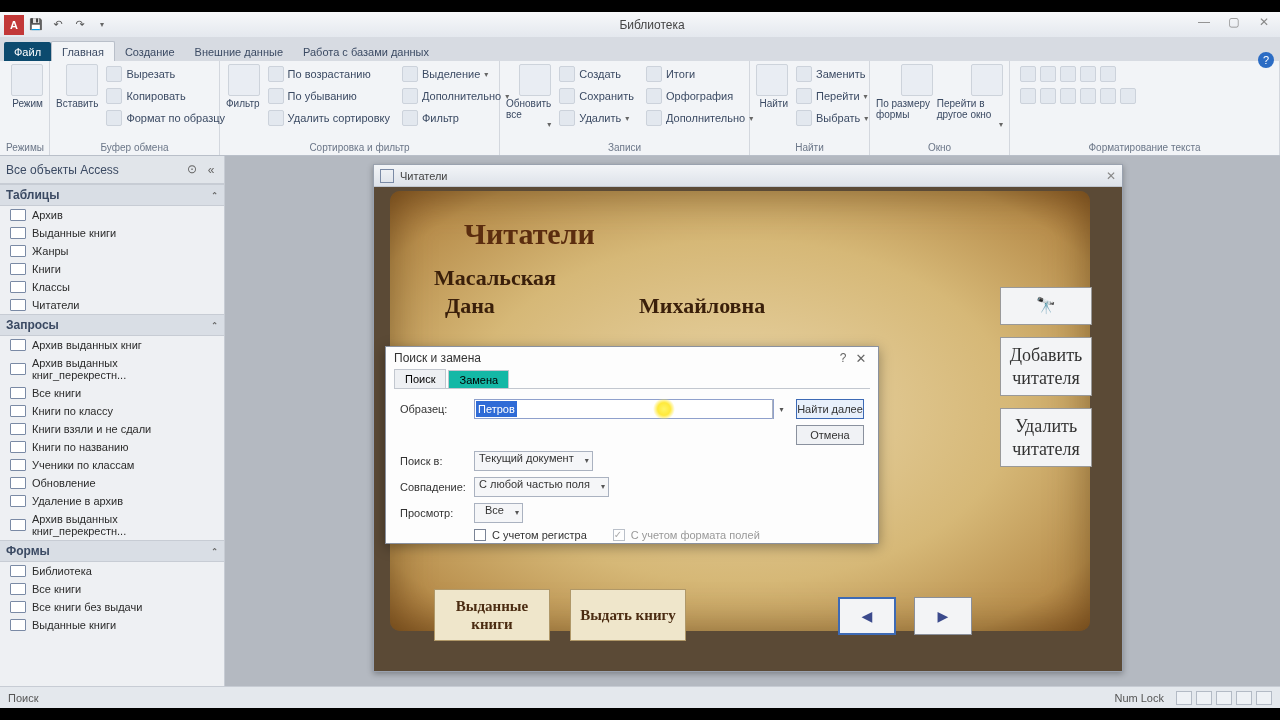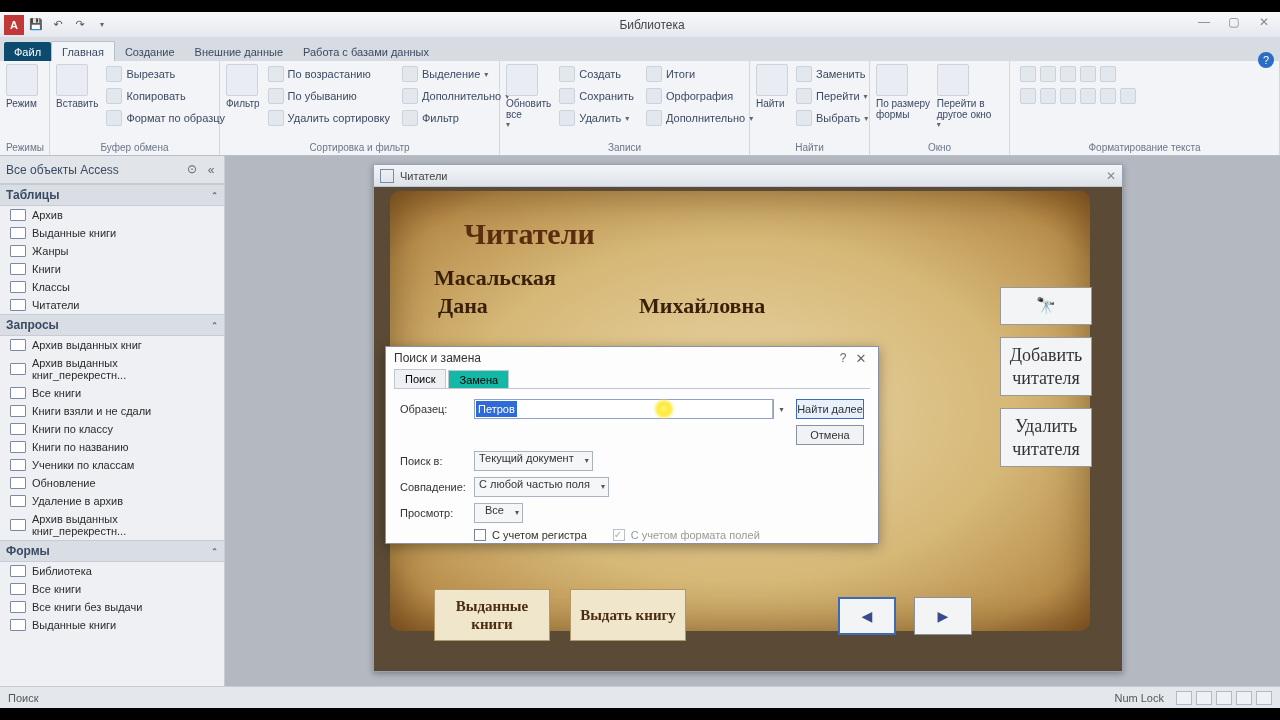--- a/index.html
+++ b/index.html
@@ -11,21 +11,21 @@
 .title-text { flex:1; text-align:center; font-size:12px; }
 .win-controls { display:flex; gap:6px; color:#888; font-size:12px; }
 .win-btn { width:24px; height:20px; text-align:center; }
 .tabstrip { height:24px; background:#d7dbe2; display:flex; align-items:flex-end; padding-left:4px; }
 .tab { padding:4px 10px 3px; font-size:11px; color:#3b4a63; cursor:default; }
 .tab.file { background:#0c4a6e; color:#fff; border-radius:2px 2px 0 0;text-align:center; }
 .tab.active { background:#f2f4f7; border:1px solid #b9bfc9; border-bottom:none; border-radius:2px 2px 0 0; }
 .ribbon { height:95px; background:#f2f4f7; border-bottom:1px solid #b9bfc9; display:flex; }
 .ribbon-group { border-right:1px solid #d3d7de; padding:3px 6px 2px; display:flex; flex-direction:column; justify-content:space-between; }
 .rg-body { display:flex; gap:4px; align-items:flex-start; }
-.big-btn { display:flex; flex-direction:column; align-items:flex-start; width:48px; font-size:10px; color:#3b4a63; }
+.big-btn { display:flex; flex-direction:column; align-items:flex-end; width:48px; font-size:10px; color:#3b4a63; }
 .big-icon { width:32px; height:32px; background:#e9edf3; border:1px solid #cdd3db; margin-bottom:2px; border-radius:2px; }
 .small-btn-row { display:flex; flex-direction:column; gap:2px; }
 .small-btn { display:flex; align-items:center; gap:4px; font-size:11px; color:#3b4a63; height:20px; padding:0 4px; white-space:nowrap; }
 .small-icon { width:16px; height:16px; background:#e3e8ef; border:1px solid #ccd2db; border-radius:2px; }
 .rg-label { text-align:center; font-size:10px; color:#6b7688; }
 .content-area { flex:1; display:flex; overflow:hidden; }
 .nav-pane { width:225px; background:#eef0f3; border-right:1px solid #c7ccd4; display:flex; flex-direction:column; position:relative; }
 .nav-header { height:28px; display:flex; align-items:center; padding:0 6px; font-size:12px; color:#3b4a63; background:#e1e5ea; border-bottom:1px solid #c7ccd4; }
 .nav-header-title { flex:1; }
 .nav-search-btn { width:16px; height:16px; text-align:center; color:#666; }
@@ -37,21 +37,21 @@
 .workspace { flex:1; background:#b4b9c1; position:relative; overflow:hidden; }
 .form-window { position:absolute; left:148px; top:8px; width:750px; height:508px; background:#e6e9ed; border:1px solid #9aa2af; box-shadow:0 2px 6px rgba(0,0,0,.3); }
 .form-titlebar { height:22px; background:linear-gradient(#f3f5f8,#dde2e9); display:flex; align-items:center; padding:0 6px; font-size:11px; color:#444; border-bottom:1px solid #c1c7d0; }
 .form-title-icon { width:14px; height:14px; border:1px solid #7a8aa5; margin-right:6px; }
 .form-title-text { flex:1; }
 .form-close { color:#888; font-size:12px; }
 .form-body { position:relative; height:484px; background:#5b4a36; overflow:hidden; }
 .book-bg { position:absolute; left:16px; top:4px; width:700px; height:440px; background:radial-gradient(ellipse at 50% 50%, #e9d5a8 0%, #d6b877 55%, #b98f4d 85%, #8b5a24 100%); border-radius:10px; box-shadow:inset 0 0 40px rgba(90,60,20,.6); }
 .page-title { position:absolute; left:90px; top:30px; font-family:Georgia,serif; font-size:30px; font-weight:bold; color:#5b2d0f; }
 .reader-surname { position:absolute; left:60px; top:78px; font-family:Georgia,serif; font-size:22px; font-weight:bold; color:#3a1f0a; }
-.reader-firstname { position:absolute; left:64px; top:106px; font-family:Georgia,serif; font-size:22px; font-weight:bold; color:#3a1f0a; }
+.reader-firstname { position:absolute; left:71px; top:106px; font-family:Georgia,serif; font-size:22px; font-weight:bold; color:#3a1f0a; }
 .reader-patronymic { position:absolute; left:265px; top:106px; font-family:Georgia,serif; font-size:22px; font-weight:bold; color:#3a1f0a; }
 .action-panel { position:absolute; right:30px; top:100px; display:flex; flex-direction:column; gap:12px; }
 .action-btn { width:92px; background:#f3f4f6; border:1px solid #999; text-align:center; padding:6px 2px; font-family:Georgia,serif; font-size:18px; color:#333; line-height:1.25; }
 .search-icon-btn { height:38px; display:flex; align-items:center; justify-content:center; font-size:16px; }
 .nav-arrows { position:absolute; right:150px; bottom:36px; display:flex; gap:18px; }
 .arrow-btn { width:58px; height:38px; background:#f3f4f6; border:1px solid #8a8f99; display:flex; align-items:center; justify-content:center; font-size:14px; color:#3b4a8c; }
 .arrow-btn.active { border:2px solid #3d6ab5; }
 .bottom-btns { position:absolute; left:60px; bottom:30px; display:flex; gap:20px; }
 .bottom-btn { width:116px; height:52px; background:#efe6cb; border:1px solid #b09868; display:flex; align-items:center; justify-content:center; font-family:Georgia,serif; font-size:15px; font-weight:bold; color:#4b2c12; text-align:center; line-height:1.2; }
 
@@ -337,25 +337,25 @@
           <div class="nav-item">
             <span class="nav-icon"></span>
             <span>Архив выданных книг_перекрестн...</span>
           </div>
           <div class="nav-item">
             <span class="nav-icon"></span>
             <span>Все книги</span>
           </div>
           <div class="nav-item">
             <span class="nav-icon"></span>
+            <span>Книги по классу</span>
+          </div>
+          <div class="nav-item">
+            <span class="nav-icon"></span>
             <span>Книги взяли и не сдали</span>
-          </div>
-          <div class="nav-item">
-            <span class="nav-icon"></span>
-            <span>Книги по классу</span>
           </div>
           <div class="nav-item">
             <span class="nav-icon"></span>
             <span>Книги по названию</span>
           </div>
           <div class="nav-item">
             <span class="nav-icon"></span>
             <span>Ученики по классам</span>
           </div>
           <div class="nav-item">

